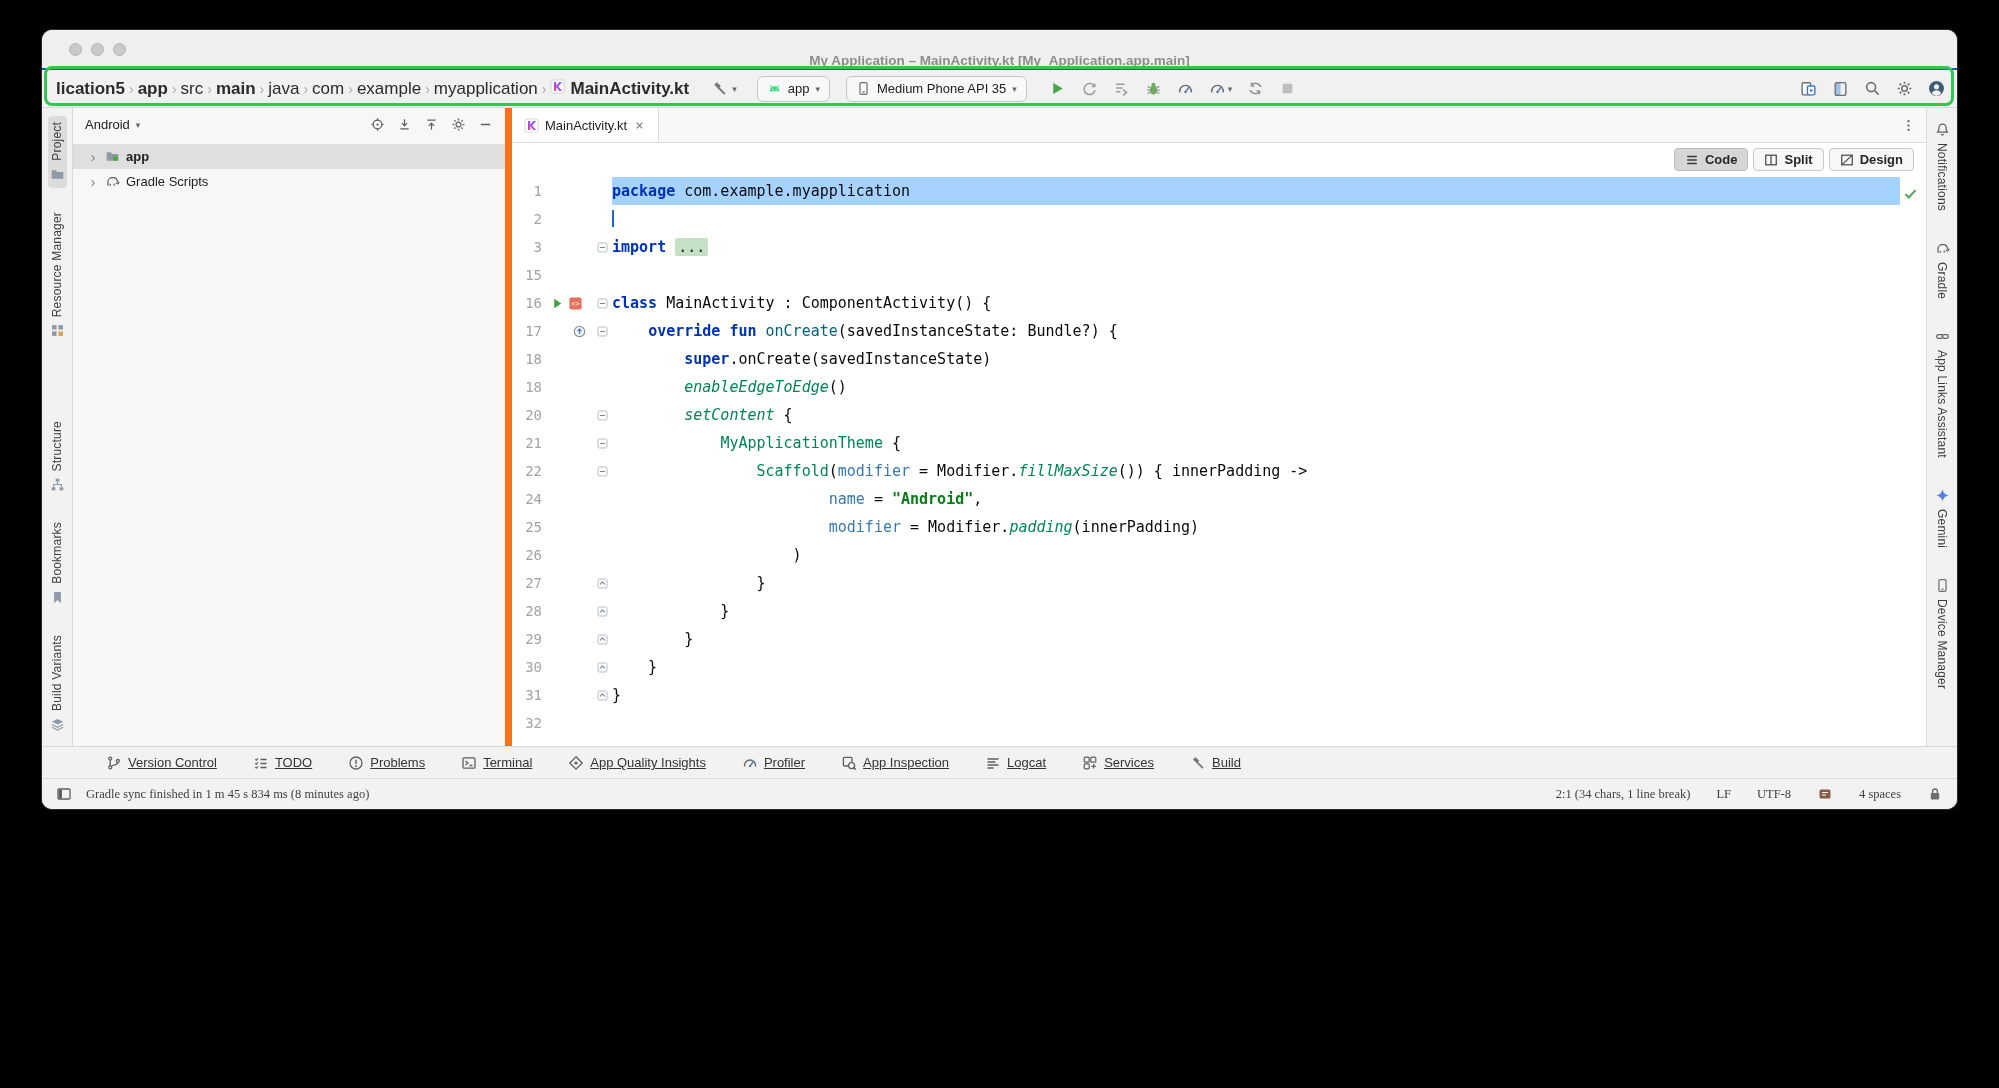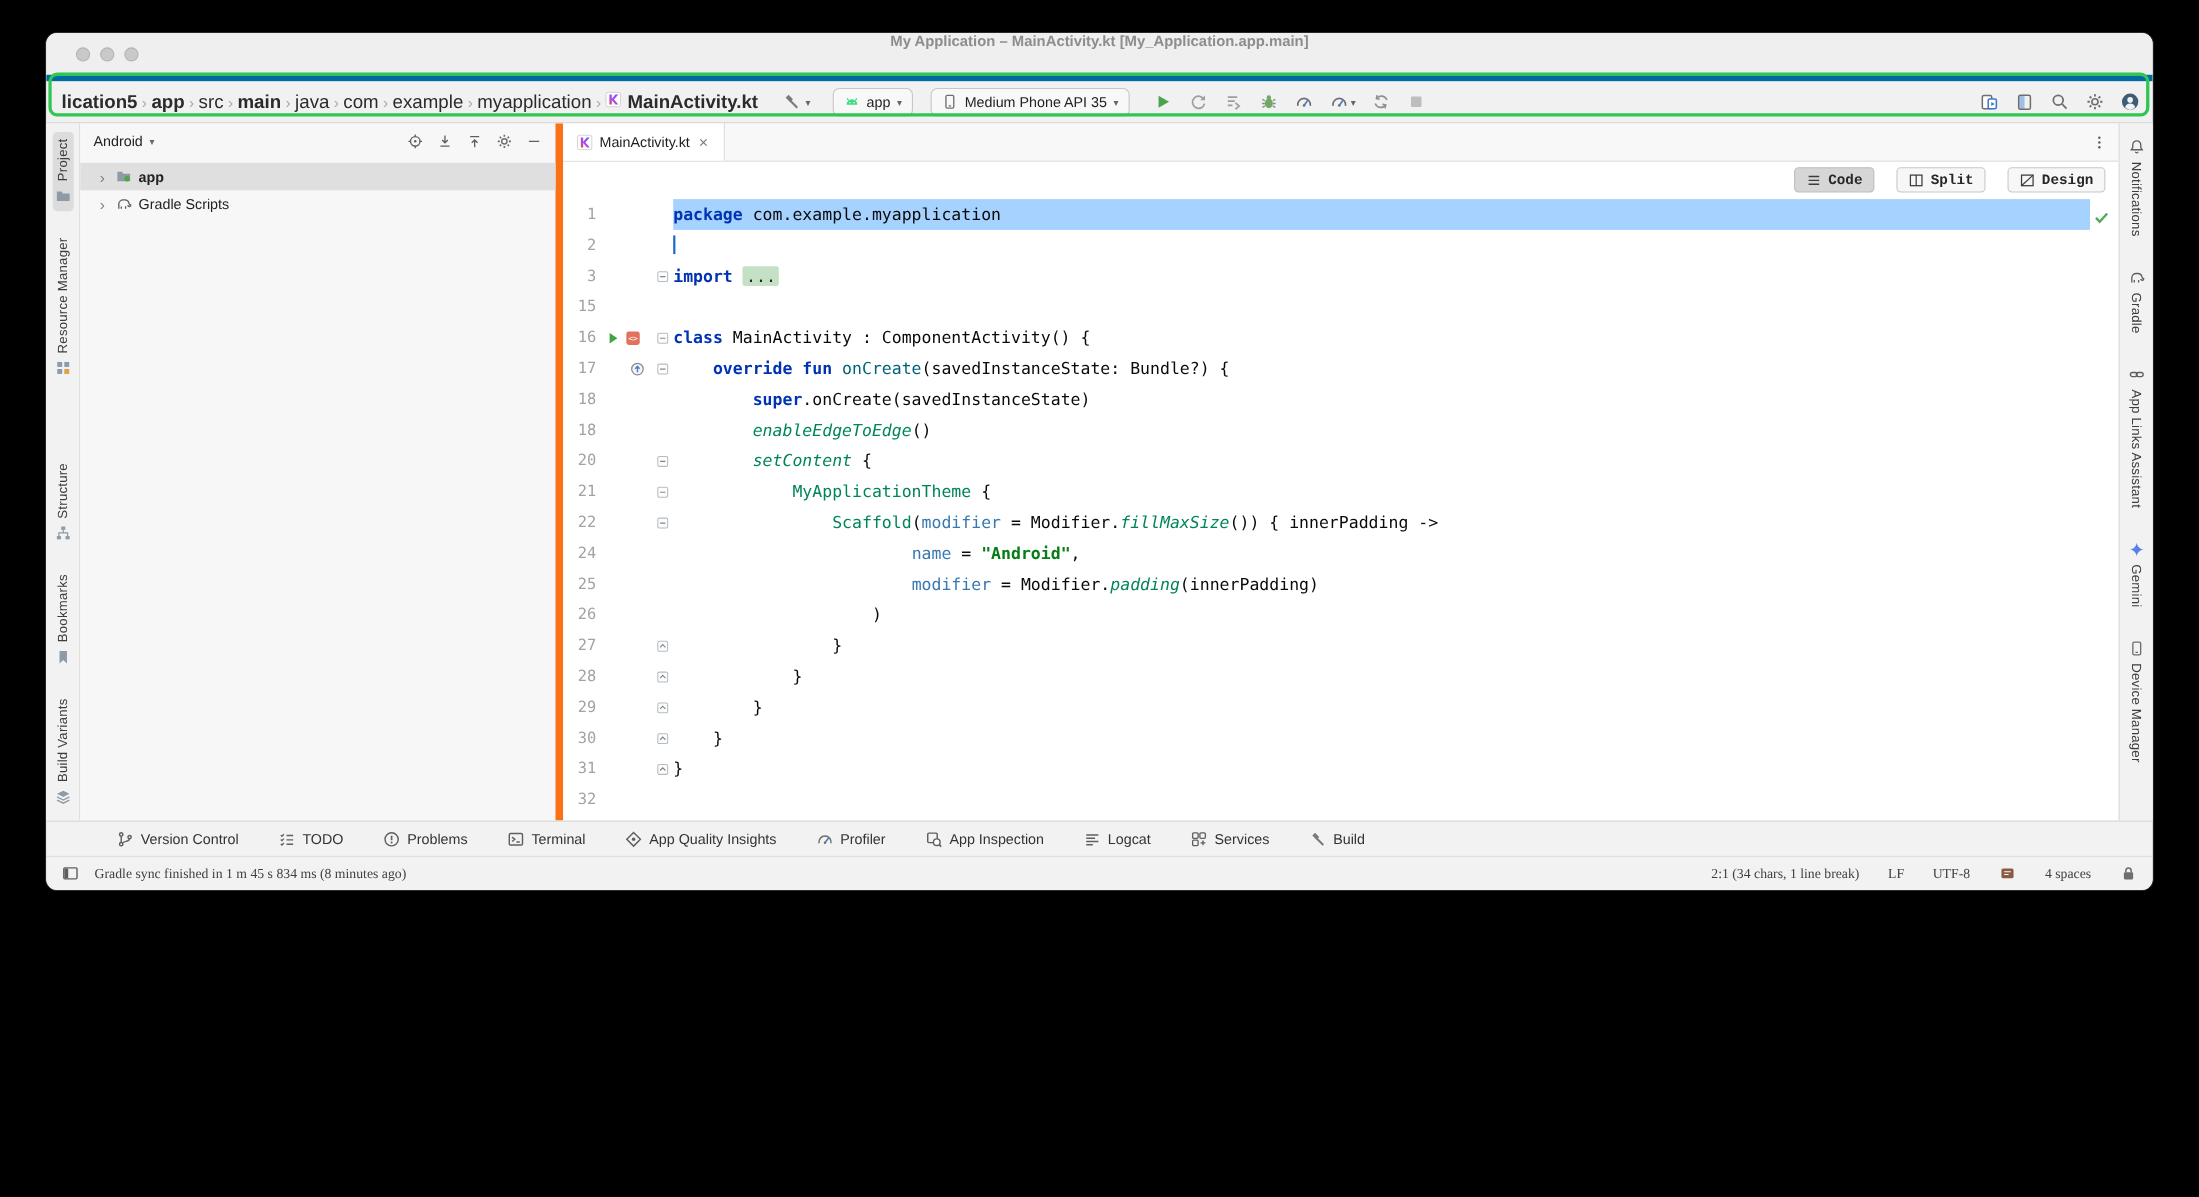--- a/index.html
+++ b/index.html
@@ -1,20 +1,20 @@
 <!DOCTYPE html>
 <html><head>
 <meta charset="utf-8">
 <style>
   html,body{margin:0;padding:0;background:#000;}
   .canvas{position:relative;width:1999px;height:1088px;background:#000;font-family:"Liberation Sans",sans-serif;overflow:hidden;}
   .window{position:absolute;left:42px;top:30px;width:1915px;height:779px;background:#f7f7f7;border-radius:10px;overflow:hidden;
           box-shadow:0 0 0 1px #2a2a2a,0 30px 80px rgba(0,0,0,.6);display:flex;flex-direction:column;}
   
-  .titlebar{height:38px;flex:none;background:#efefef;border-bottom:6px solid #0369a1;display:flex;align-items:flex-start;justify-content:center;position:relative;}
+  .titlebar{height:38px;flex:none;background:#efefef;border-bottom:2px solid #0369a1;display:flex;align-items:flex-end;justify-content:center;position:relative;}
   .lights{position:absolute;left:27px;top:0;height:100%;display:flex;align-items:center;gap:9px;}
   .light{width:13px;height:13px;border-radius:50%;background:#c9c9c9;border:1px solid #b4b4b4;box-sizing:border-box;}
   .wtitle{font-size:13.5px;font-weight:700;color:#8d8d8d;}
   
   .toolbar{height:37px;flex:none;background:#f1f1f1;border-bottom:1px solid #d9d9d9;display:flex;align-items:center;padding:0 12px;gap:6px;position:relative;z-index:2;white-space:nowrap;}
   .hl{position:absolute;left:2px;top:36px;width:1910px;height:40px;border:3px solid #31C653;border-radius:8px;box-sizing:border-box;z-index:40;pointer-events:none;}
   .crumbs{display:flex;align-items:center;gap:1px;}
   .crumb{font-size:17px;color:#2b2b2b;display:flex;align-items:flex-start;gap:5px;padding:0 2px;}
   .crumb.b{font-weight:700;}
   .csep{color:#a9a9a9;font-size:14px;padding:0 1px;}
@@ -49,21 +49,21 @@
   .trow{height:25px;display:flex;align-items:center;padding-left:14px;gap:6px;font-size:13px;color:#222;}
   .trow.sel{background:#dfdfdf;}
   .tchev{color:#7e7e7e;font-size:14px;width:12px;text-align:center;}
   .tlabel.b{font-weight:700;}
   
   .editor{flex:1;display:flex;flex-direction:column;min-width:0;background:#fff;}
   .tabbar{height:34px;flex:none;background:#f8f8f8;border-bottom:1px solid #dcdcdc;display:flex;align-items:stretch;}
   .etab{display:flex;align-items:center;gap:6px;padding:0 12px;background:#fff;border-right:1px solid #dcdcdc;font-size:13px;color:#1d1d1d;}
   .kebab{margin-left:auto;display:flex;align-items:center;padding:0 10px;}
   .codearea{flex:1;position:relative;font-family:"DejaVu Sans Mono",monospace;overflow:hidden;}
-  .viewmodes{position:absolute;top:5px;right:12px;display:flex;gap:20px;font-family:Liberation Mono, monospace;z-index:5;border-radius:10px;}
+  .viewmodes{position:absolute;top:5px;right:12px;display:flex;gap:5px;font-family:Liberation Sans, sans-serif;z-index:5;border-radius:10px;}
   .vm{display:flex;align-items:center;gap:6px;padding:3px 10px;border:1px solid #c8c8c8;border-radius:4px;background:#f7f7f7;font-size:13px;font-weight:600;color:#262626;}
   .vm.sel{background:#d6d6d6;border-color:#bdbdbd;}
   .vm .ic{width:14px;height:14px;}
   .inspcheck{position:absolute;top:42px;right:7px;width:17px;height:17px;}
   #code-lines{padding-top:34px;}
   .cl{display:flex;height:28px;align-items:center;padding-right:26px;}
   .ln{width:30px;flex:none;text-align:right;font-size:14px;color:#a3a3a3;}
   .gic{width:54px;flex:none;display:flex;align-items:center;gap:3px;padding-left:8px;box-sizing:border-box;}
   .gic .ic{width:15px;height:15px;}
   .gsp{display:inline-block;width:19px;flex:none;}
@@ -74,21 +74,21 @@
   .tk-k{color:#0033b3;font-weight:bold;}
   .tk-f{color:#00627a;}
   .tk-i{color:#008559;font-style:italic;}
   .tk-c{color:#008559;}
   .tk-a{color:#3779b0;}
   .tk-s{color:#067d17;font-weight:bold;}
   .tk-d{background:#c5e1c5;border-radius:2px;padding:0 3px;color:#222;}
   .caret2{display:inline-block;width:2px;height:17px;background:#1f67c9;vertical-align:-3px;}
   
   .bottombar{height:31px;flex:none;background:#f2f2f2;border-top:1px solid #d8d8d8;display:flex;align-items:center;padding-left:64px;gap:36px;white-space:nowrap;}
-  .bitem{display:flex;align-items:center;gap:6px;font-size:13px;color:#333;}
+  .bitem{display:flex;align-items:center;gap:6px;font-size:13px;color:#333;text-decoration:underline;}
   .bitem .ic{width:16px;height:16px;}
   .statusbar{height:30px;flex:none;background:#f2f2f2;border-top:1px solid #dcdcdc;display:flex;align-items:center;padding:0 14px;gap:14px;font-size:12.5px;color:#3f3f3f;white-space:nowrap;font-family:Liberation Serif, serif;}
   .sright{margin-left:auto;display:flex;align-items:center;gap:26px;}
   .sbicon{display:inline-flex;width:16px;height:16px;}
   .sbicon svg{width:100%;height:100%;}
 </style>
 </head>
 <body>
 
 <div class="canvas">

